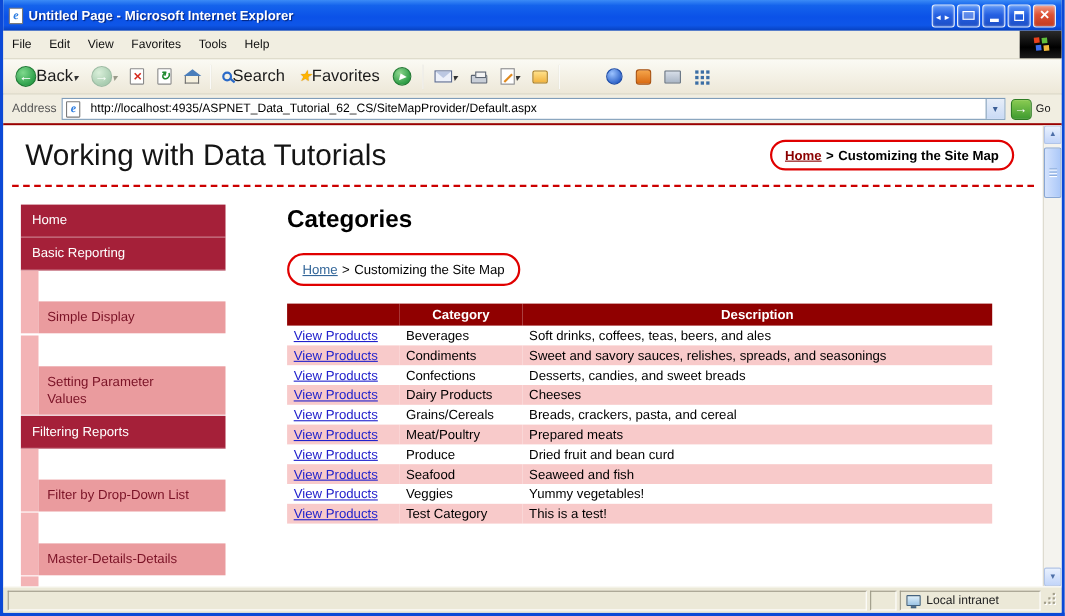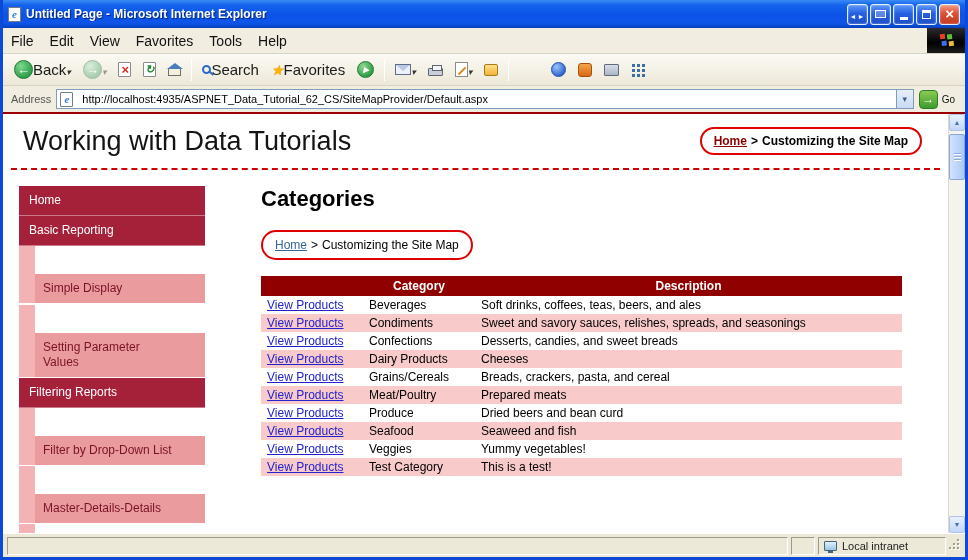--- a/index.html
+++ b/index.html
@@ -34,21 +34,21 @@
   .glyph-screen { width:11px; height:8px; border:1px solid #fff; background:rgba(255,255,255,.25); }
   .glyph-min { width:8px; height:3px; background:#fff; margin-top:9px; }
   .glyph-max { width:9px; height:9px; border:1px solid #fff; border-top:3px solid #fff; }
   .glyph-x::before { content:"\00D7"; font-size:15px; font-weight:bold; line-height:1; }
 
   
   .menubar {
     height:26px; flex:0 0 26px; display:flex; align-items:stretch;
     background:#F1EEE1; border-bottom:1px solid #D8D4C4;
   }
-  .menu-item { display:flex; align-items:center; padding:0 8px; font-size:14px; color:#111; cursor:default; }
+  .menu-item { display:flex; align-items:center; padding:0 8px; font-size:11px; color:#111; cursor:default; }
   .menu-item::first-letter { text-decoration:underline; }
   .menu-spacer { flex:1; }
   .throbber {
     width:38px; background:linear-gradient(180deg,#2b2b2b,#000 60%,#1c1c1c);
     display:flex; align-items:center; justify-content:center;
   }
   .win-flag { width:5px; height:5px; background:#E8401C; transform:rotate(-6deg);
     box-shadow:7px 1px 0 #5FBE3C, 1px 7px 0 #3B6EF0, 8px 8px 0 #F0B93B; margin-right:8px; margin-bottom:8px;}
 
   
@@ -367,21 +367,21 @@
                 <td>Breads, crackers, pasta, and cereal</td>
               </tr>
               <tr>
                 <td class="c1"><a href="#">View Products</a></td>
                 <td class="c2">Meat/Poultry</td>
                 <td>Prepared meats</td>
               </tr>
               <tr>
                 <td class="c1"><a href="#">View Products</a></td>
                 <td class="c2">Produce</td>
-                <td>Dried beers and bean curd</td>
+                <td>Dried fruit and bean curd</td>
               </tr>
               <tr>
                 <td class="c1"><a href="#">View Products</a></td>
                 <td class="c2">Seafood</td>
                 <td>Seaweed and fish</td>
               </tr>
               <tr>
                 <td class="c1"><a href="#">View Products</a></td>
                 <td class="c2">Veggies</td>
                 <td>Yummy vegetables!</td>

